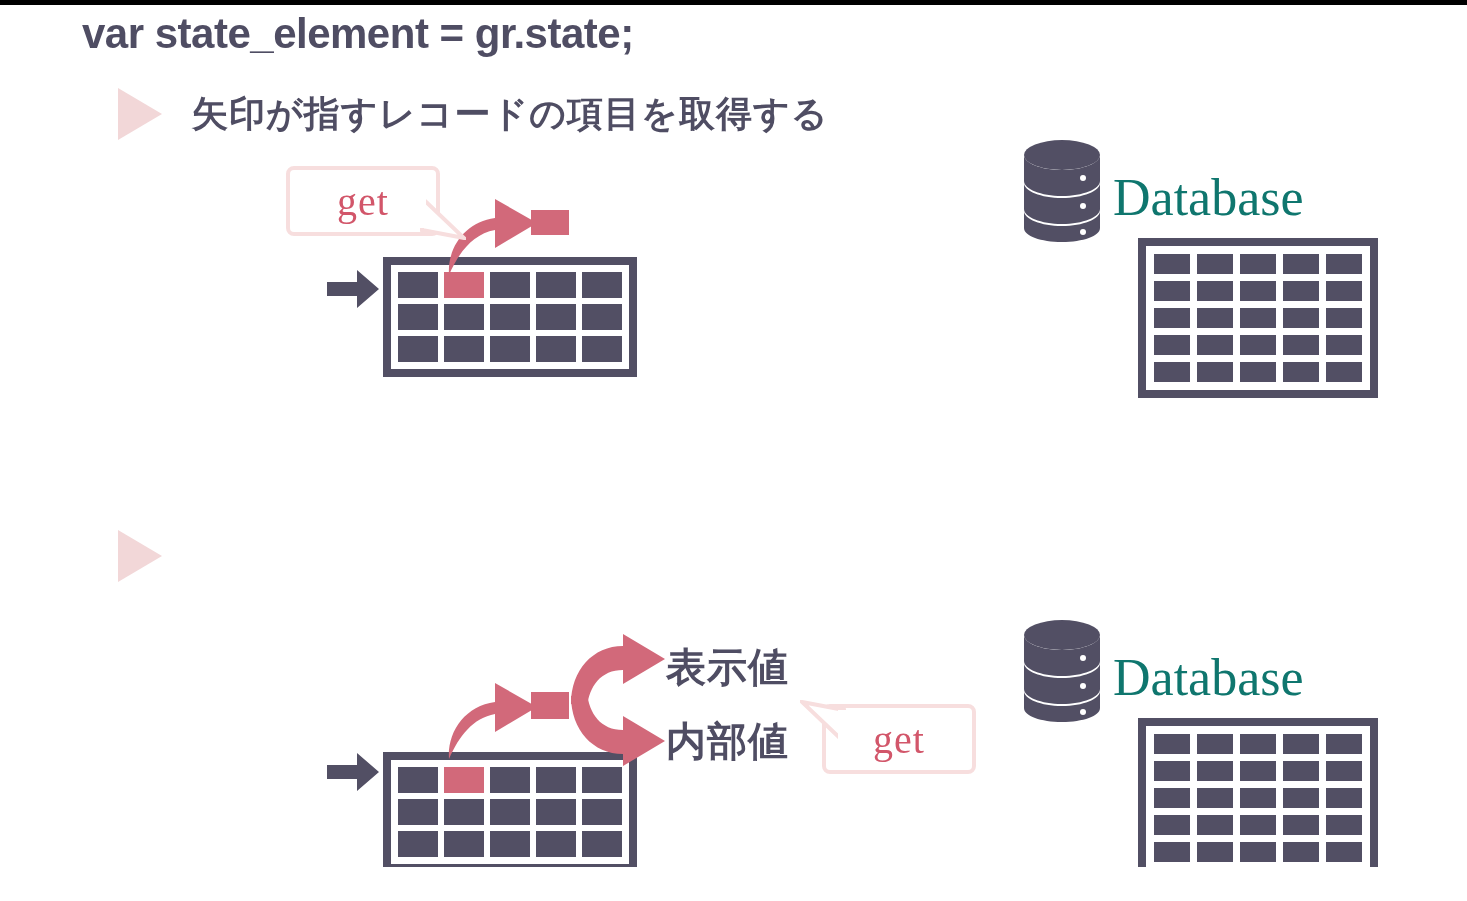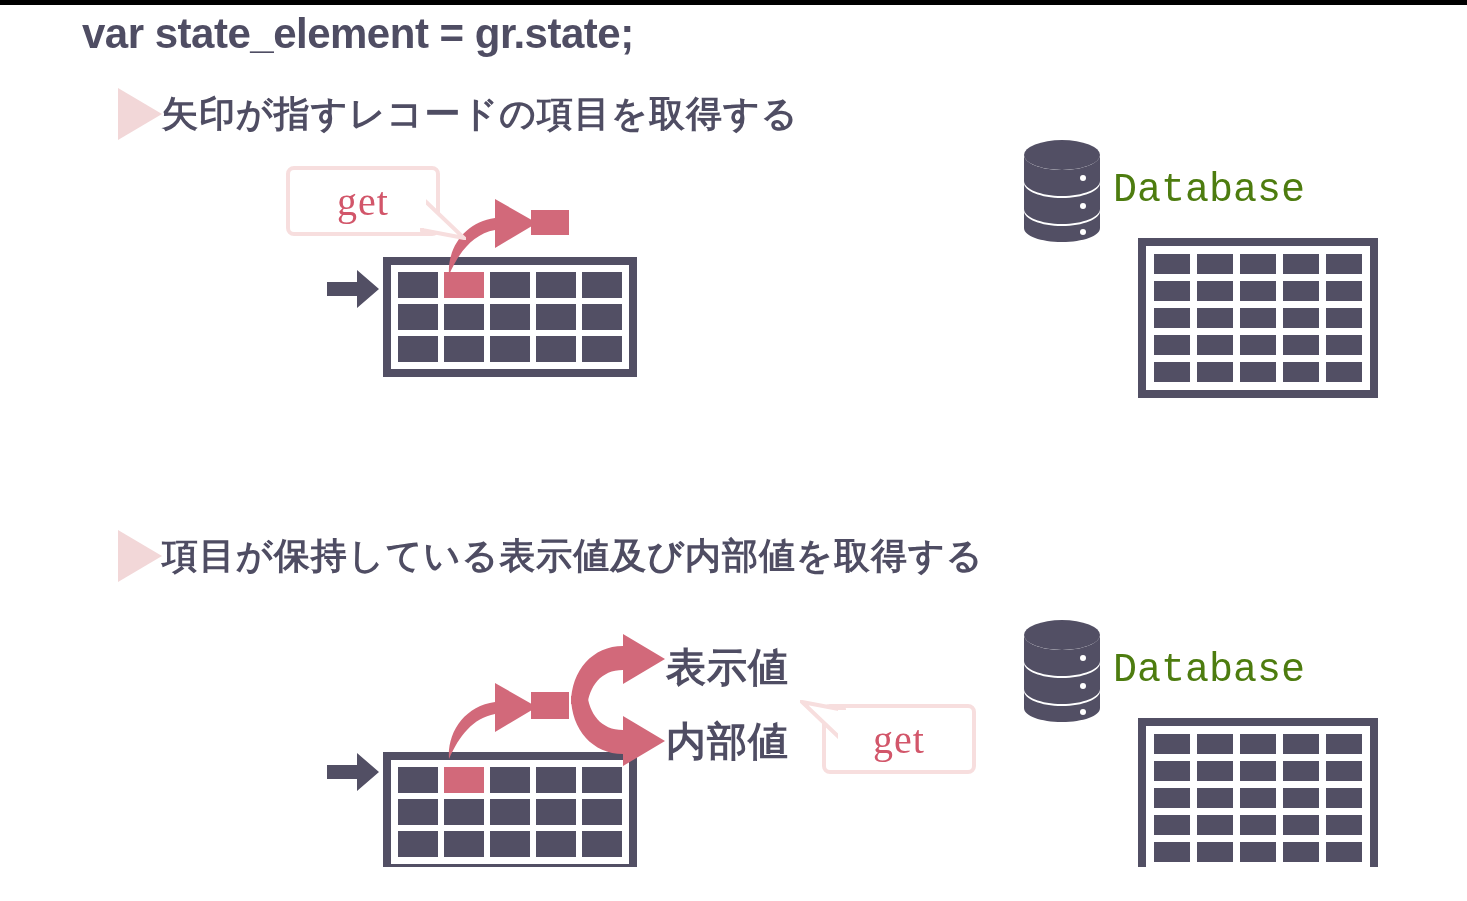--- a/index.html
+++ b/index.html
@@ -32,20 +32,21 @@
     white-space: nowrap;
     letter-spacing: -0.5px;
   }
   #heading-1 { left: 82px; top: 10px; font-size: 42px; }
   #heading-2 { left: 82px; top: 458px; font-size: 42px; }
 
   .bullet-row {
     position: absolute;
     display: flex;
     align-items: center;
+    gap: 30px;
     white-space: nowrap;
   }
   #bullet-1 { left: 118px; top: 88px; }
   #bullet-2 { left: 118px; top: 530px; }
   .bullet-tri {
     width: 0; height: 0;
     border-left: 44px solid #f2d7d8;
     border-top: 26px solid transparent;
     border-bottom: 26px solid transparent;
     flex: none;
@@ -92,23 +93,23 @@
   #db-shell-1 { left: 1138px; top: 238px; }
   #db-shell-2 { left: 1138px; top: 718px; }
 
   
   .db-icon { position: absolute; }
   #db-icon-1 { left: 1020px; top: 138px; }
   #db-icon-2 { left: 1020px; top: 618px; }
 
   .db-label {
     position: absolute;
-    color: #4d7c0f;
-    font-size: 40px;
-    font-family: Liberation Mono, monospace;
+    color: #0f766e;
+    font-size: 52px;
+    font-family: Liberation Serif, serif;
     white-space: nowrap;
   }
   #db-label-1 { left: 1113px; top: 168px; }
   #db-label-2 { left: 1113px; top: 648px; }
 
   
   .in-arrow { position: absolute; }
   #in-arrow-1 { left: 327px; top: 270px; }
   #in-arrow-2 { left: 327px; top: 753px; }
 
@@ -263,21 +264,20 @@
       <div class="cell"></div>
       <div class="cell"></div>
       <div class="cell"></div>
       <div class="cell"></div>
     </div>
   </div>
 
 
   <div class="bullet-row" id="bullet-2">
     <div class="bullet-tri"></div>
-    <div class="bullet-text">項目が保持している表示値及び内部値を取得する</div>
   </div>
 
   <div class="in-arrow" id="in-arrow-2">
     <svg width="52" height="38" viewBox="0 0 52 38">
       <path d="M0 12 L30 12 L30 0 L52 19 L30 38 L30 26 L0 26 Z" fill="#524f64"></path>
     </svg>
   </div>
 
   <div class="rec-shell" id="rec-shell-2">
     <div class="rec-inner">

